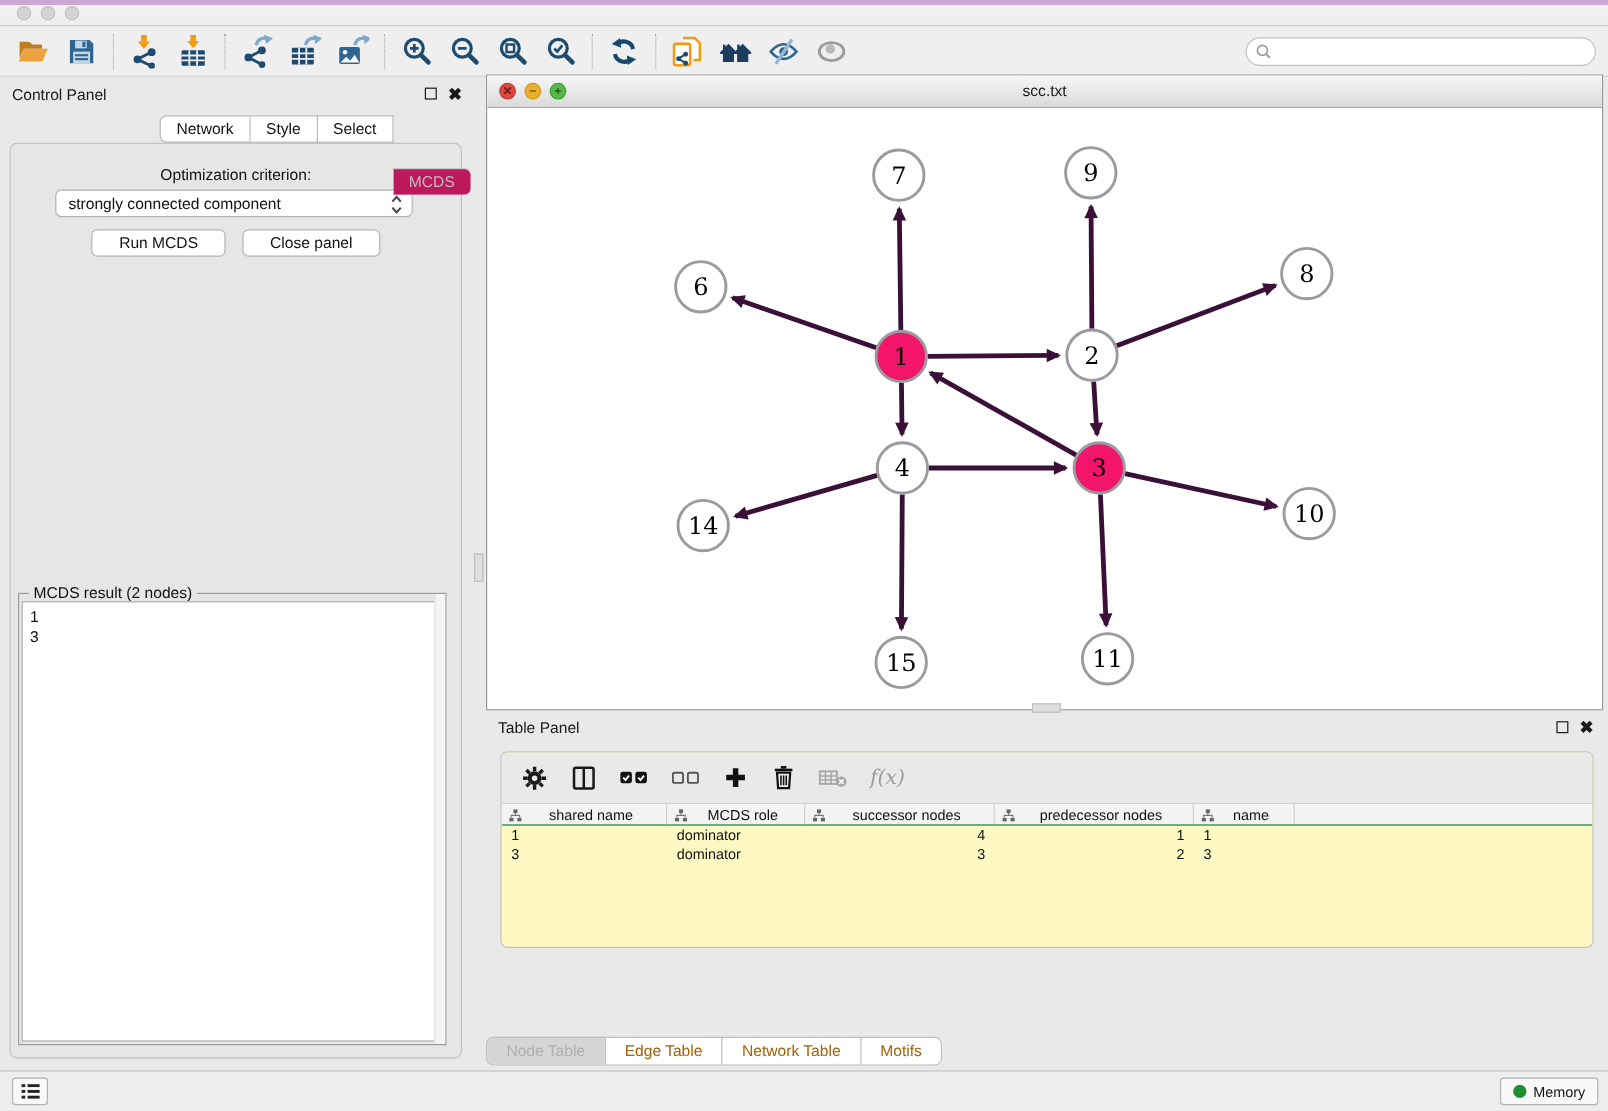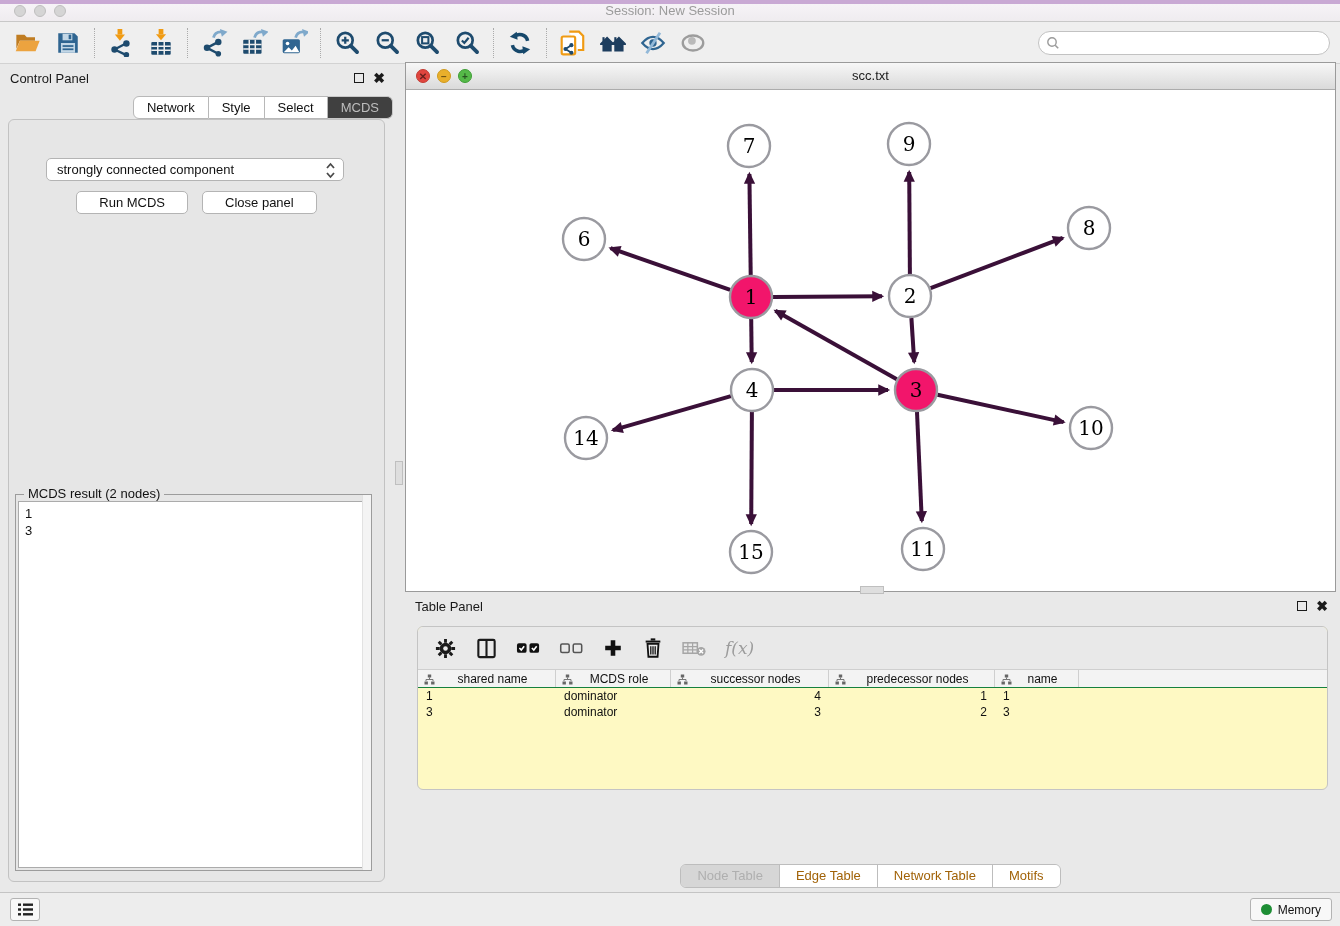--- a/index.html
+++ b/index.html
@@ -34,21 +34,21 @@
   .cp-title { position:absolute; left:10px; top:3px; font-size:13px; color:#1A1A1A; }
   .panel-icons { position:absolute; right:8px; top:4px; display:flex; gap:9px; align-items:center; }
   .ic-max { width:10px; height:10px; border:1.6px solid #1A1A1A; display:block; }
   .ic-close { font-size:14px; font-weight:bold; color:#1A1A1A; line-height:12px; }
   .cp-tabs { position:absolute; left:0; top:28px; width:100%; display:flex;
     justify-content:flex-end; z-index:2; }
   .cp-tab { height:23px; line-height:21px; padding:0 13px; font-size:13px; color:#111;
     background:#FFFFFF; border:1px solid #B8B8B8; border-left:none; cursor:default; }
   .cp-tab:first-child { border-left:1px solid #B8B8B8; border-radius:6px 0 0 6px; }
   .cp-tab:last-child { border-radius:0 6px 6px 0; }
-  .cp-tab.sel { background:#404040; color:#BDBDBD; border-color:#C8C8C8; }
+  .cp-tab.sel { background:#be185d; color:#BDBDBD; border-color:#C8C8C8;margin-top:44px; }
   .cp-body { position:absolute; left:8px; top:51px; right:8px; bottom:0;
     background:#E6E6E6; border:1px solid #C2C2C2; border-radius:6px; }
   .opt-label { position:absolute; left:0; right:0; top:18px; text-align:center;
     font-size:13px; color:#111; }
   .criterion { position:absolute; left:37px; right:40px; top:38px; height:23px;
     background:#fff; border:1px solid #B4B4B4; border-radius:5px;
     font-size:13px; color:#111; line-height:21px; padding-left:10px; }
   .criterion .stepper { position:absolute; right:7px; top:3px; }
   .btn-row { position:absolute; left:0; right:0; top:71px; display:flex;
     justify-content:center; gap:14px; }
@@ -97,21 +97,21 @@
     color:#9C9C9C; }
   .ntable-header { display:flex; height:19px; background:#F3F3F3;
     border-top:1px solid #CFCFCF; border-bottom:1px solid #15803d; }
   .hcell { display:flex; align-items:center; justify-content:center; gap:6px;
     font-size:12px; color:#111; border-right:1px solid #CFCFCF; position:relative; }
   .hcell svg { position:absolute; left:6px; top:4px; }
   .trow { display:flex; height:16px; }
   .tcell { font-size:12px; color:#111; line-height:16px; padding:0 8px;
     white-space:nowrap; overflow:hidden; }
   .tp-tabs { position:absolute; left:0; right:0; top:268px; display:flex;
-    justify-content:center; }
+    justify-content:flex-start; }
   .tp-tabgroup { display:flex; border:1px solid #BDBDBD; border-radius:6px; overflow:hidden; }
   .tp-tab { height:22px; line-height:21px; padding:0 16px; font-size:13px; color:#a16207;
     background:#fff; border-left:1px solid #BDBDBD; }
   .tp-tab:first-child { border-left:none; }
   .tp-tab.sel { background:#D6D6D6; color:#AFAFAF; }
 
   
   .statusbar { position:absolute; left:0; top:892px; width:1340px; height:34px;
     background:#EDEDED; border-top:1px solid #C4C4C4; }
   .status-left-btn { position:absolute; left:10px; top:5px; width:30px; height:23px;
@@ -124,21 +124,20 @@
 </style>
 </head>
 <body>
 
 <div class="titlebar">
   <div class="traffic">
     <span></span>
     <span></span>
     <span></span>
   </div>
-  <div class="wtitle">Session: New Session</div>
 </div>
 
 <div class="toolbar">
   <div class="tbtn">
     <svg width="28" height="28" viewBox="0 0 24 24">
       <path d="M2 5h7l2 2h7v3H5L2 17z" fill="#C07D22"></path>
       <path d="M5 10h17l-3.5 9H1.5z" fill="#ECA33F"></path>
     </svg>
   </div>
   <div class="tbtn">
@@ -300,20 +299,21 @@
       <span class="ic-close">✖</span>
     </span>
   </div>
   <div class="cp-tabs">
       <div class="cp-tab">Network</div>
       <div class="cp-tab">Style</div>
       <div class="cp-tab">Select</div>
       <div class="cp-tab sel">MCDS</div>
     </div>
   <div class="cp-body">
+    <div class="opt-label">Optimization criterion:</div>
     <div class="criterion">
       <span>strongly connected component</span>
       <svg class="stepper" width="11" height="17" viewBox="0 0 11 17">
         <path d="M2 6l3.5-4L9 6" fill="none" stroke="#4A4A4A" stroke-width="1.8"></path>
         <path d="M2 11l3.5 4L9 11" fill="none" stroke="#4A4A4A" stroke-width="1.8"></path>
       </svg>
     </div>
     <div class="btn-row">
       <button class="pbtn">Run MCDS</button>
       <button class="pbtn">Close panel</button>

